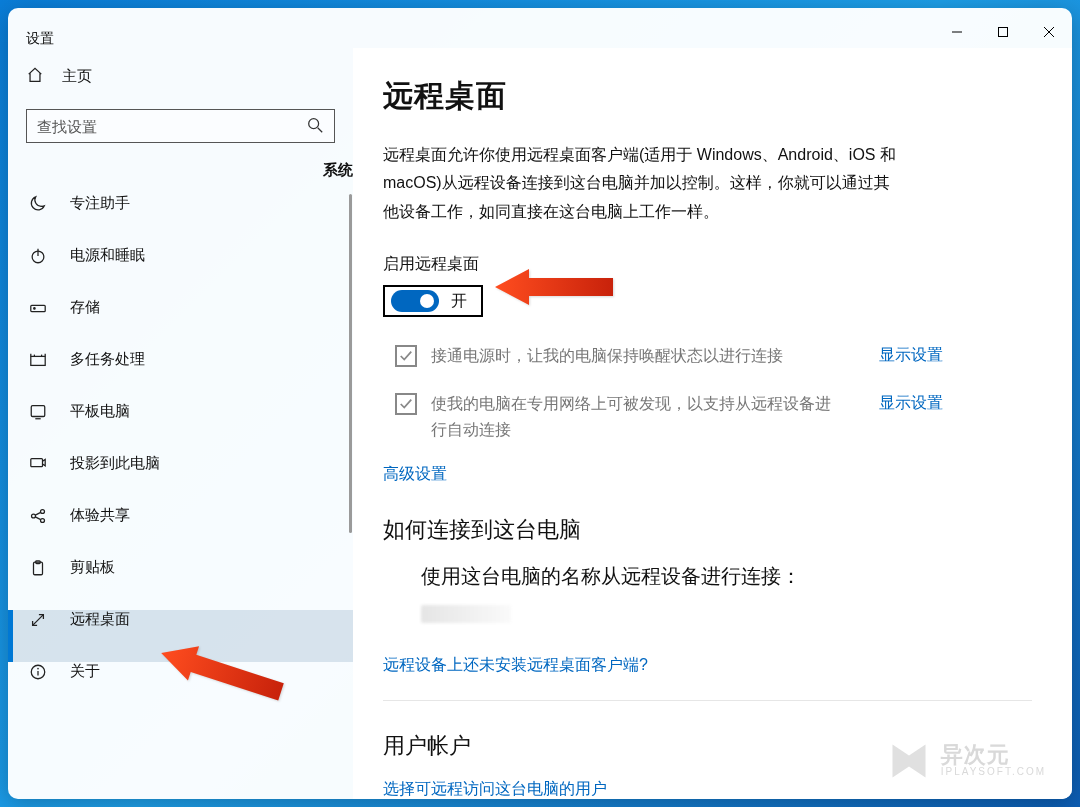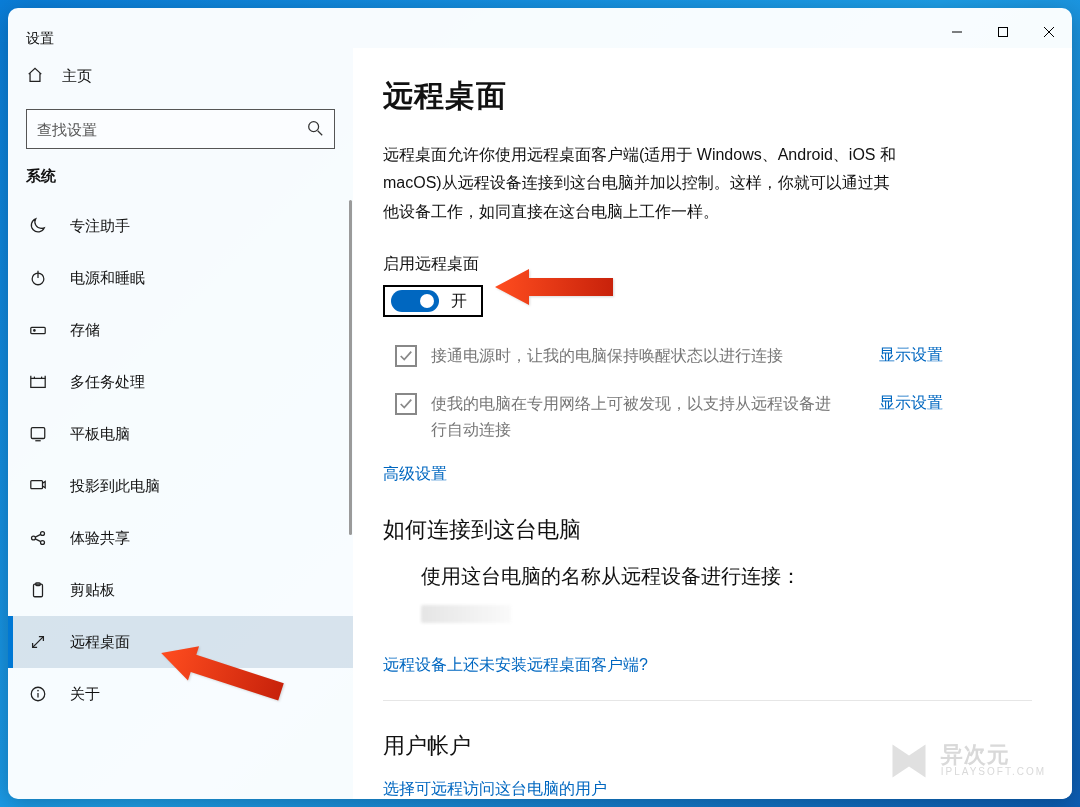--- a/index.html
+++ b/index.html
@@ -45,46 +45,46 @@
     padding: 10px 0 10px 18px;
     font-size: 15px; color:#111;
     margin-bottom: 12px;
     margin-top: 4px;
     cursor:pointer;
     text-align:right;
   }
   .home-row .ico { width:18px; }
   .search-wrap { padding: 0 18px 0 18px; margin-bottom: 18px; }
   .search {
-    width: 100%; height: 40px;
+    width: 100%; height: 34px;
     border: 1px solid #555;
     background: rgba(255,255,255,0.55);
     display:flex; align-items:center;
     padding: 0 8px 0 10px;
     font-size: 15px;
   }
   .search input {
     flex:1; border:none; background:transparent; outline:none;
     font-size: 15px; font-family: inherit; color:#222;
   }
   .search input::placeholder { color:#555; }
   .search .sico { width:20px; color:#333; }
   .group-title {
     padding: 0 0 14px 18px;
-    font-size: 15px; font-weight: 700; color:#111;
+    font-size: 15px; font-weight: 700; color:#111;text-align:right;
   }
   .sb-list { flex:1; overflow:hidden; position:relative; }
   .sb-scroll {
     position:absolute; right:1px; top:0; bottom:0; width:3px;
   }
   .sb-thumb {
     position:absolute; top:0; width:3px; height:56%; background:#9a9a9a; border-radius:2px;
   }
   .sb-item {
-    display:flex; align-items:center; gap:22px;
+    display:flex; gap:22px;
     height: 52px;
     padding-left: 20px;
     font-size: 15px; color:#111;
     cursor:pointer;
     position:relative;
   }
   .sb-item .ico { width:20px; height:20px; display:flex; align-items:center; justify-content:center; color:#222; }
   .sb-item.selected {
     background: rgba(130,160,190,0.28);
   }

